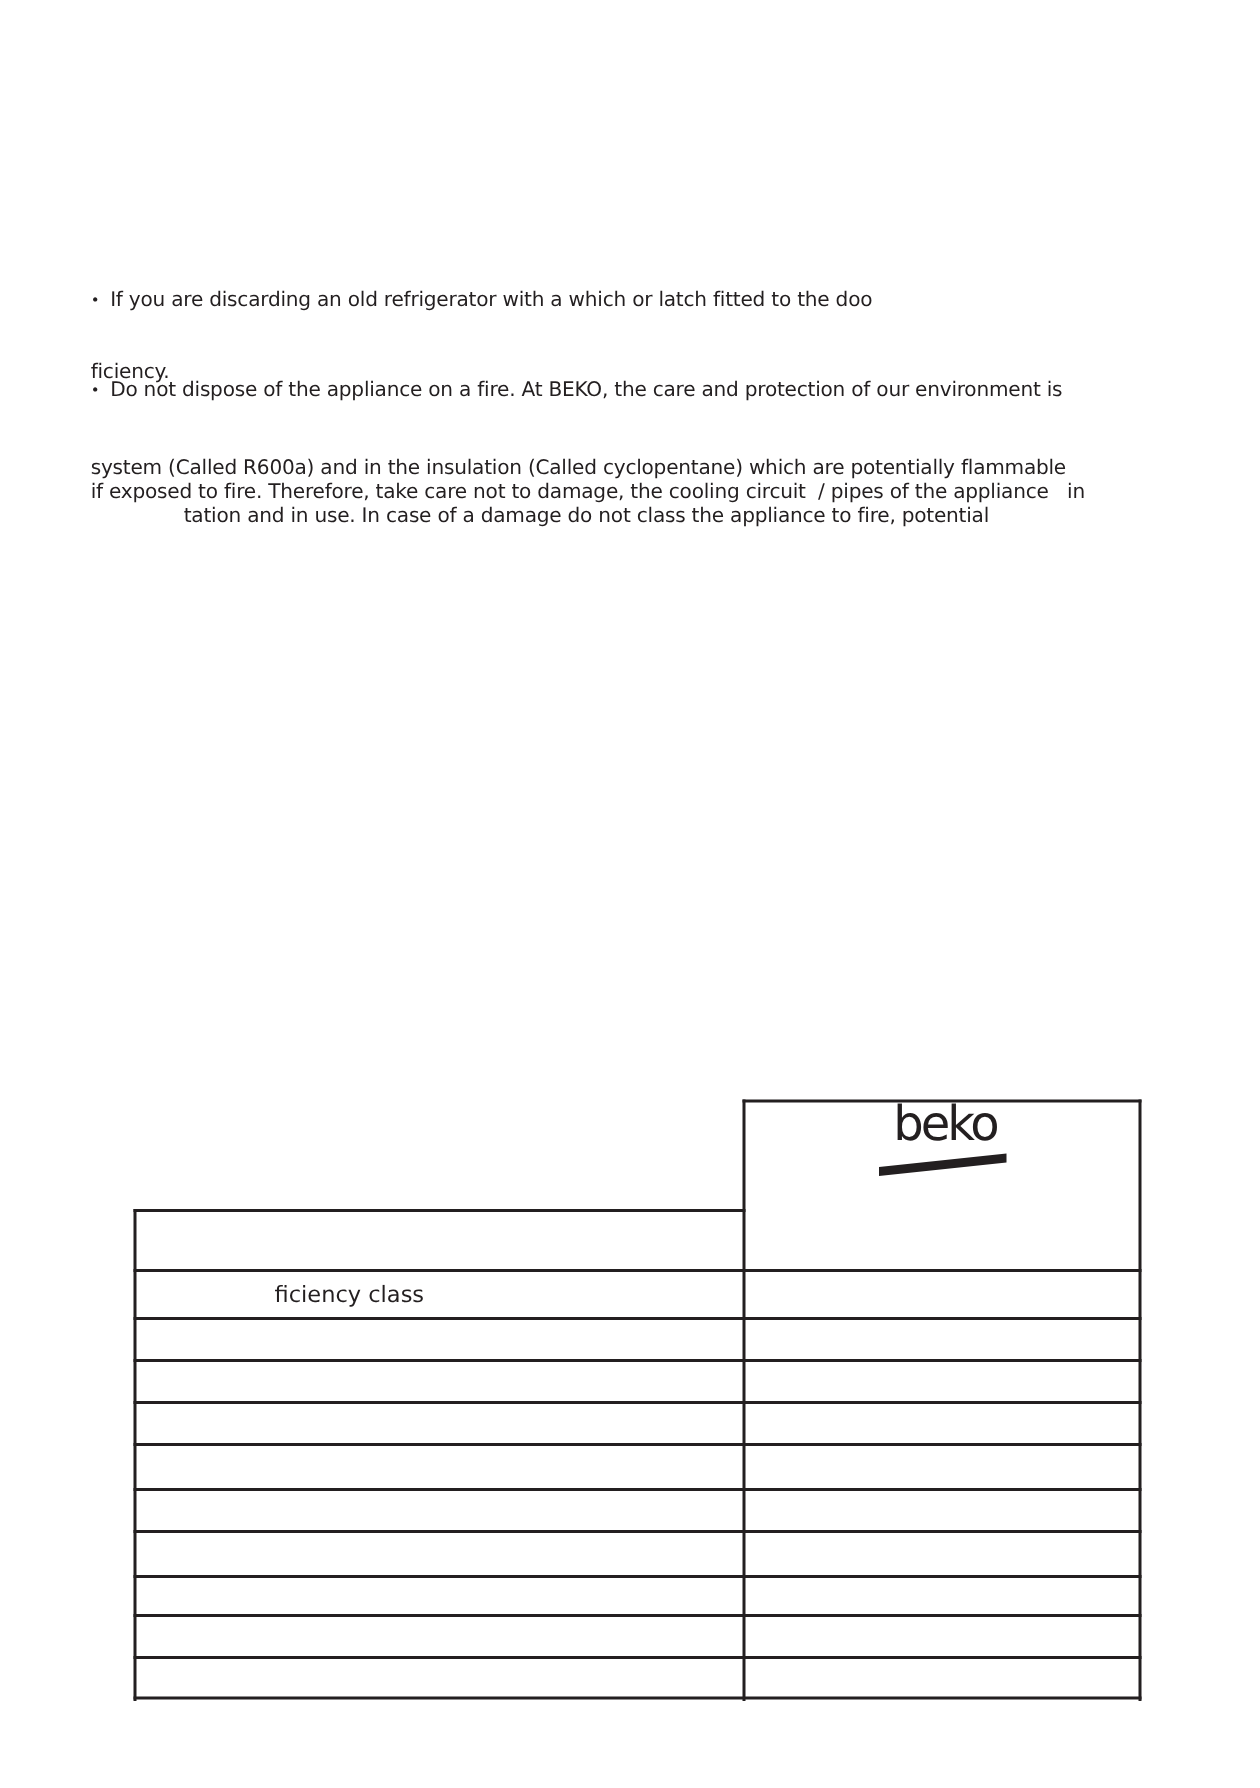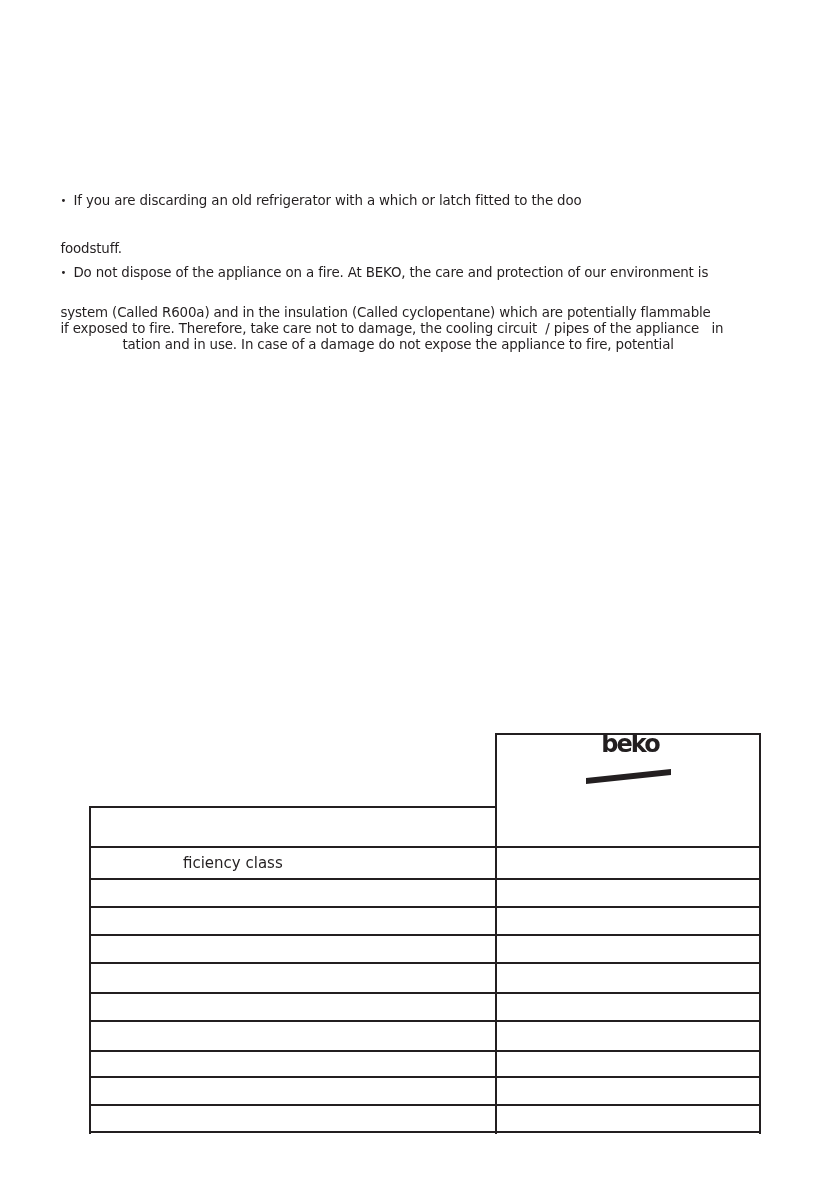--- a/index.html
+++ b/index.html
@@ -50,47 +50,47 @@
       width: 96px;
       height: 54px;
     }
     .logo-word {
       position: absolute;
       left: 0;
       top: -4px;
       width: 94px;
       text-align: center;
       font-family: "DejaVu Sans", sans-serif;
-      font-weight: bold;
-      font-size: 24px;
+      font-weight: normal;
+      font-size: 32px;
       letter-spacing: -2px;
       color: #231f20;
     }
   </style>
 </head>
 <body>
 
 <div>
   <div class="line" style="left:44px; top:177px;">
     <span class="bullet">•</span><span>If you are discarding an old refrigerator with a which or latch fitted to the doo</span>
   </div>
   <div class="line" style="left:44px; top:225px;">
-    <span>foodstuff.</span>
+    <span>ficiency.</span>
   </div>
-  <div class="line" style="left:44px; top:249px;">
+  <div class="line" style="left:44px; top:237px;">
     <span class="bullet">•</span><span>Do not dispose of the appliance on a fire. At BEKO, the care and protection of our environment is</span>
   </div>
   <div class="line" style="left:44px; top:289px;text-align:center;">
     <span>system (Called R600a) and in the insulation (Called cyclopentane) which are potentially flammable</span>
   </div>
   <div class="line" style="left:44px; top:305px;">
     <span>if exposed to fire. Therefore, take care not to damage, the cooling circuit  / pipes of the appliance   in</span>
   </div>
   <div class="line" style="left:106px; top:321px;">
-    <span>tation and in use. In case of a damage do not expose the appliance to fire, potential</span>
+    <span>tation and in use. In case of a damage do not class the appliance to fire, potential</span>
   </div>
 </div>
 
 <div>
 
   <div class="hl" style="left:495px; top:733px; width:266px;"></div>
   <div class="vl" style="left:759px; top:733px; height:401px;"></div>
   <div class="vl" style="left:495px; top:733px; height:401px;"></div>
 
   <div class="logo">

